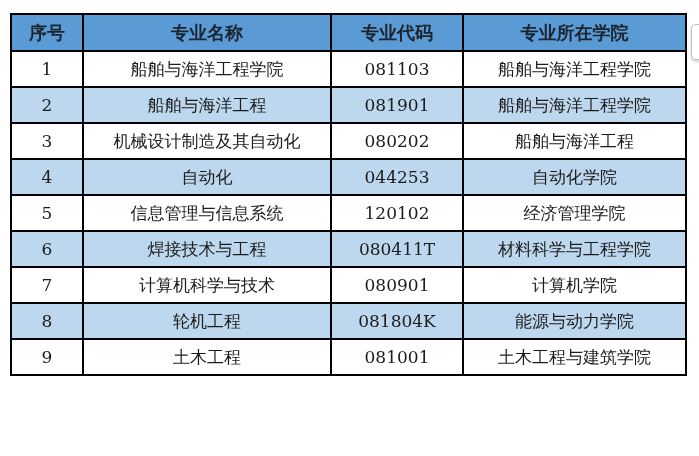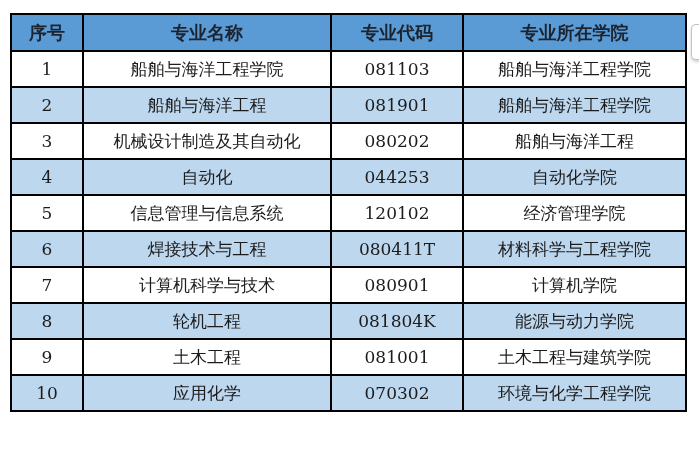--- a/index.html
+++ b/index.html
@@ -137,23 +137,17 @@
           <td>轮机工程</td>
           <td>081804K</td>
           <td>能源与动力学院</td>
         </tr>
         <tr>
           <td>9</td>
           <td>土木工程</td>
           <td>081001</td>
           <td>土木工程与建筑学院</td>
         </tr>
-        <tr class="stripe">
-          <td>10</td>
-          <td>应用化学</td>
-          <td>070302</td>
-          <td>环境与化学工程学院</td>
-        </tr>
       </tbody>
   </table>
 </div>
 
 <div class="edge-card"></div>
 
 </body></html>

